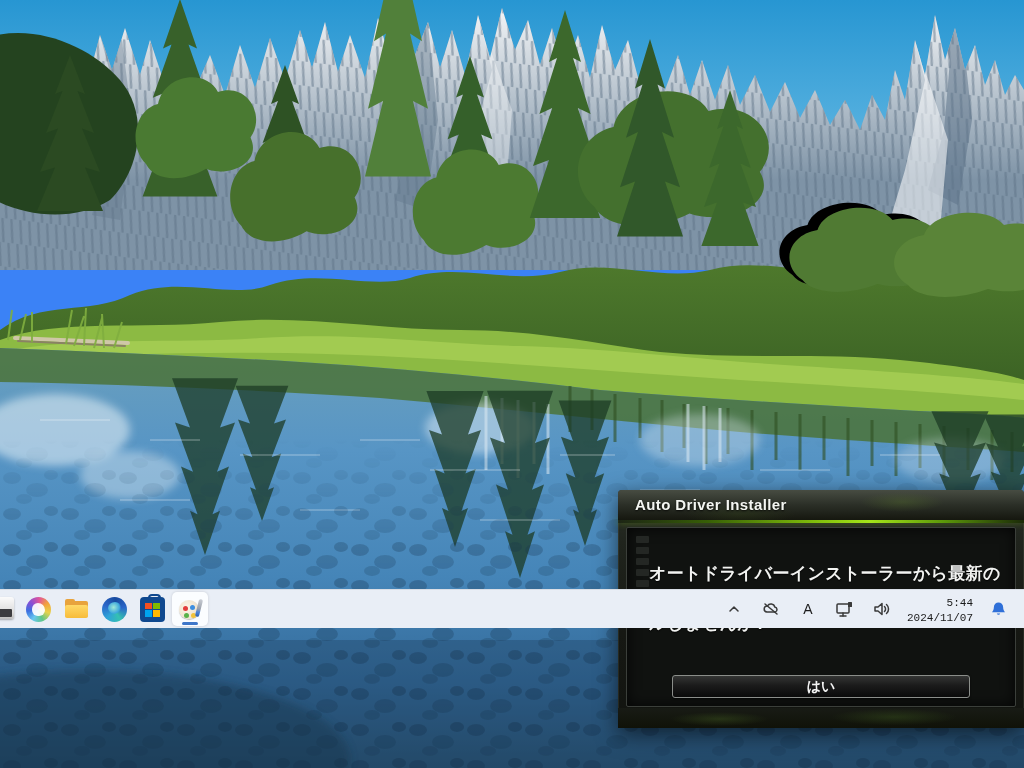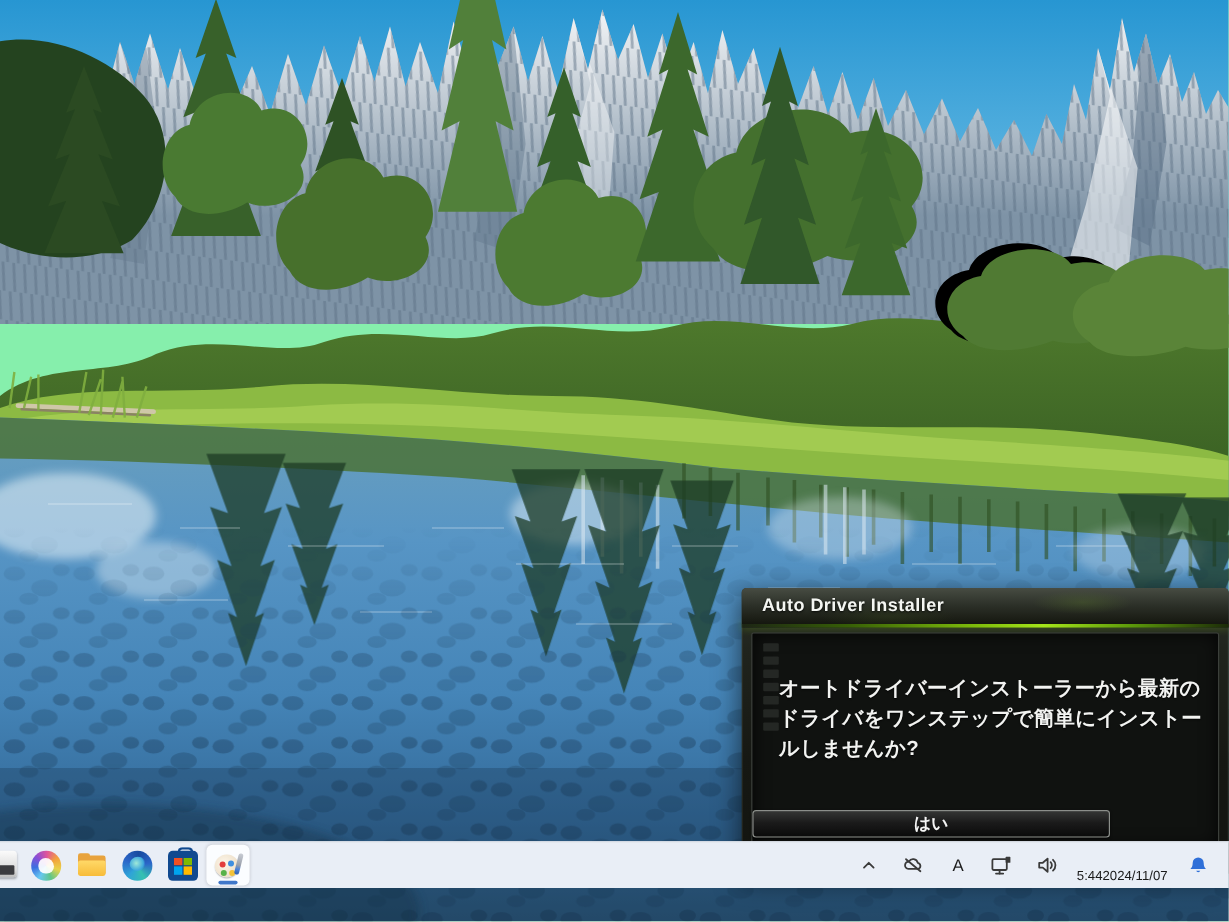--- a/index.html
+++ b/index.html
@@ -1,17 +1,17 @@
 <!DOCTYPE html>
 <html><head>
 <meta charset="utf-8">
 <style>
   html,body{margin:0;padding:0;width:1024px;height:768px;overflow:hidden;
     font-family:"Liberation Sans",sans-serif;-webkit-font-smoothing:antialiased;}
-  #desktop{position:relative;width:1024px;height:740px;background:#86efac;}
+  #desktop{position:relative;width:1024px;height:628px;background:#3b82f6;}
   #wallpaper{position:absolute;inset:0;}
 
   
   .dialog{position:absolute;left:618px;top:490px;width:406px;height:238px;
     background:linear-gradient(180deg,#2c312a 0%,#20241d 22%,#161813 60%,#121410 100%);
     border-radius:4px 4px 0 0;
     box-shadow:0 6px 22px rgba(0,0,0,.6), inset 0 0 0 1px rgba(90,100,80,.25);}
   .dialog-titlebar{position:relative;height:30px;
     background:
       radial-gradient(60px 14px at 70% 40%, rgba(96,128,44,.28), transparent 70%),
@@ -25,21 +25,21 @@
     box-shadow:0 0 7px rgba(150,225,25,.45);}
   .dialog-body{position:absolute;left:8px;right:8px;top:37px;bottom:21px;
     background:#101210;border:1px solid #3b3f3a;border-radius:2px;
     box-shadow:inset 0 0 14px rgba(0,0,0,.8);}
   .deco-bars{position:absolute;left:9px;top:8px;display:flex;flex-direction:column;gap:4px;}
   .deco-bars span{display:block;width:13px;height:7px;background:#242724;border-radius:1px;}
   .dialog-message{position:absolute;left:22px;right:12px;top:34px;color:#f2f3f1;
     font-size:17px;font-weight:600;line-height:1.47;letter-spacing:.3px;
     overflow-wrap:anywhere;line-break:anywhere;text-shadow:0 1px 1px rgba(0,0,0,.9);}
   .dialog-buttons{position:absolute;left:0;right:0;bottom:8px;display:flex;
-    flex-direction:column;align-items:flex-start;gap:6px;}
+    flex-direction:column;align-items:center;gap:6px;}
   .dlg-btn{width:298px;height:23px;border:1px solid #8b8e8a;border-radius:3px;
     background:linear-gradient(180deg,#343534 0%,#1b1b1b 45%,#0a0a0a 100%);
     color:#f5f5f5;font-size:14px;font-weight:bold;font-family:"Liberation Sans",sans-serif;
     display:flex;align-items:center;justify-content:center;cursor:pointer;
     box-shadow:0 1px 2px rgba(0,0,0,.7);}
   .dialog-footer{position:absolute;left:0;right:0;bottom:0;height:20px;
     background:
       radial-gradient(70px 10px at 25% 55%, rgba(74,104,36,.35), transparent 70%),
       radial-gradient(90px 12px at 68% 45%, rgba(60,88,30,.40), transparent 70%),
       linear-gradient(180deg,#181b15 0%,#101208 100%);}
@@ -104,22 +104,22 @@
   .ic-paint .d4{left:12px;top:13px;background:#f2c23a;}
   .ic-paint .brush{position:absolute;right:2px;top:2px;width:4px;height:18px;
     background:linear-gradient(180deg,#c9cdd4 0%,#9aa0ab 55%,#4a82d8 75%,#2f5fb0 100%);
     border-radius:2px;transform:rotate(14deg);}
 
   
   .tb-right{display:flex;align-items:center;height:100%;padding-right:10px;gap:5px;}
   .tray-btn{height:32px;min-width:26px;padding:0 3px;border-radius:4px;display:flex;
     align-items:center;justify-content:center;cursor:pointer;color:#1c1c1c;}
   .ime{font-size:14px;font-weight:normal;color:#1c1c1c;}
-  .clock{display:flex;flex-direction:row;align-items:flex-end;justify-content:flex-end;
-    font-size:11px;line-height:1.3;color:#1a1a1a;padding:0 4px;}
+  .clock{display:flex;flex-direction:column;align-items:flex-end;justify-content:flex-end;
+    font-size:11px;line-height:1.3;color:#1a1a1a;padding:0 4px;font-family:Liberation Mono, monospace;}
   .traysvg{display:block;}
 
   
   .stroke-ic{stroke:#3a3a3a;fill:none;stroke-width:1.5;stroke-linecap:round;stroke-linejoin:round;}
 </style>
 </head>
 <body>
 
 <div id="desktop">
 

